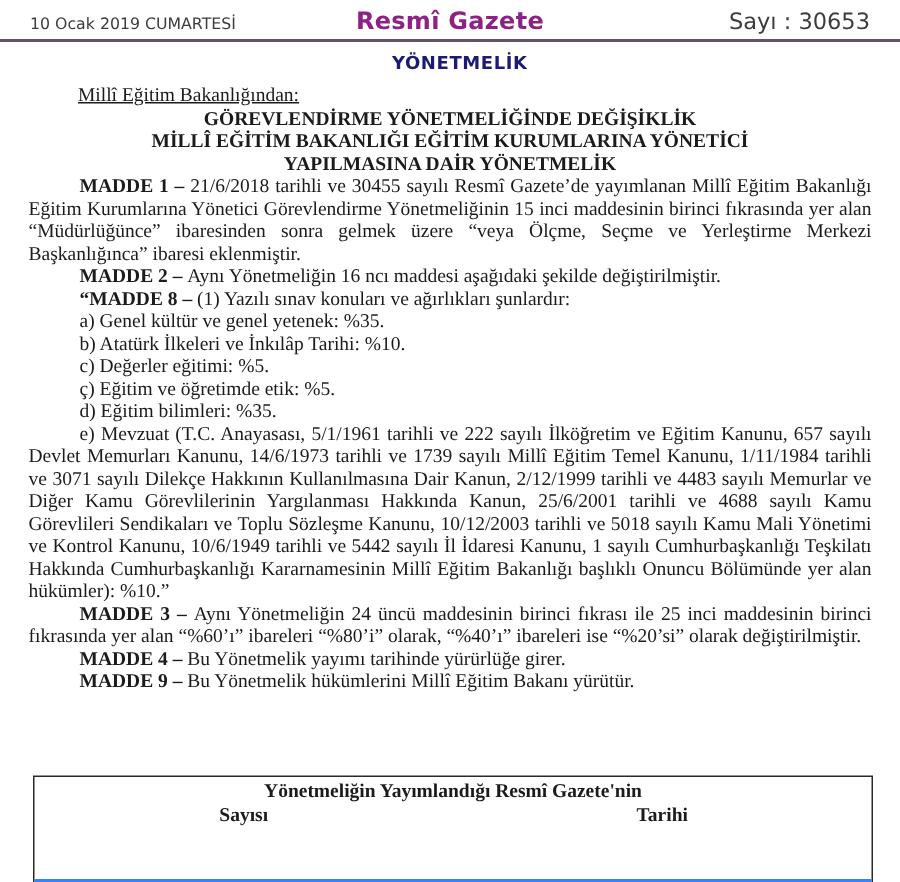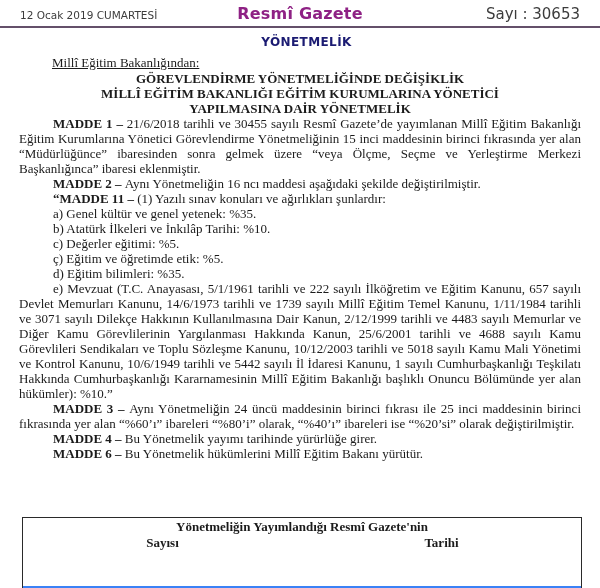--- a/index.html
+++ b/index.html
@@ -95,49 +95,49 @@
     flex:1;text-align:center;line-height:18px;
   }
   .pub-table .t-row .t-cell-date{border-right:1.5px solid #4d4d4d;}
 </style>
 </head>
 <body>
 
 <div class="page">
 
   <div class="masthead-row">
-    <span class="gz-date">12 Ocak 2019 CUMARTESİ</span>
+    <span class="gz-date">10 Ocak 2019 CUMARTESİ</span>
     <span class="gz-title">Resmî Gazete</span>
     <span class="gz-issue">Sayı : 30653</span>
   </div>
   <div class="gz-rule"></div>
 
   <div class="section-heading">YÖNETMELİK</div>
 
   <div class="content">
     <div class="issuer">Millî Eğitim Bakanlığından:</div>
 
     <div class="doc-title">
       <div>GÖREVLENDİRME YÖNETMELİĞİNDE DEĞİŞİKLİK</div>
       <div>MİLLÎ EĞİTİM BAKANLIĞI EĞİTİM KURUMLARINA YÖNETİCİ</div>
       <div>YAPILMASINA DAİR YÖNETMELİK</div>
     </div>
 
     <p class="para"><b>MADDE 1 – </b><span>21/6/2018 tarihli ve 30455 sayılı Resmî Gazete’de yayımlanan Millî Eğitim Bakanlığı Eğitim Kurumlarına Yönetici Görevlendirme Yönetmeliğinin 15 inci maddesinin birinci fıkrasında yer alan “Müdürlüğünce” ibaresinden sonra gelmek üzere “veya Ölçme, Seçme ve Yerleştirme Merkezi Başkanlığınca” ibaresi eklenmiştir.</span></p>
     <p class="para"><b>MADDE 2 – </b><span>Aynı Yönetmeliğin 16 ncı maddesi aşağıdaki şekilde değiştirilmiştir.</span></p>
-    <p class="para"><b>“MADDE 11 – </b><span>(1) Yazılı sınav konuları ve ağırlıkları şunlardır:</span></p>
+    <p class="para"><b>“MADDE 8 – </b><span>(1) Yazılı sınav konuları ve ağırlıkları şunlardır:</span></p>
     <p class="para"><b></b><span>a) Genel kültür ve genel yetenek: %35.</span></p>
     <p class="para"><b></b><span>b) Atatürk İlkeleri ve İnkılâp Tarihi: %10.</span></p>
     <p class="para"><b></b><span>c) Değerler eğitimi: %5.</span></p>
     <p class="para"><b></b><span>ç) Eğitim ve öğretimde etik: %5.</span></p>
     <p class="para"><b></b><span>d) Eğitim bilimleri: %35.</span></p>
     <p class="para"><b></b><span>e) Mevzuat (T.C. Anayasası, 5/1/1961 tarihli ve 222 sayılı İlköğretim ve Eğitim Kanunu, 657 sayılı Devlet Memurları Kanunu, 14/6/1973 tarihli ve 1739 sayılı Millî Eğitim Temel Kanunu, 1/11/1984 tarihli ve 3071 sayılı Dilekçe Hakkının Kullanılmasına Dair Kanun, 2/12/1999 tarihli ve 4483 sayılı Memurlar ve Diğer Kamu Görevlilerinin Yargılanması Hakkında Kanun, 25/6/2001 tarihli ve 4688 sayılı Kamu Görevlileri Sendikaları ve Toplu Sözleşme Kanunu, 10/12/2003 tarihli ve 5018 sayılı Kamu Mali Yönetimi ve Kontrol Kanunu, 10/6/1949 tarihli ve 5442 sayılı İl İdaresi Kanunu, 1 sayılı Cumhurbaşkanlığı Teşkilatı Hakkında Cumhurbaşkanlığı Kararnamesinin Millî Eğitim Bakanlığı başlıklı Onuncu Bölümünde yer alan hükümler): %10.”</span></p>
     <p class="para"><b>MADDE 3 – </b><span>Aynı Yönetmeliğin 24 üncü maddesinin birinci fıkrası ile 25 inci maddesinin birinci fıkrasında yer alan “%60’ı” ibareleri “%80’i” olarak, “%40’ı” ibareleri ise “%20’si” olarak değiştirilmiştir.</span></p>
     <p class="para"><b>MADDE 4 – </b><span>Bu Yönetmelik yayımı tarihinde yürürlüğe girer.</span></p>
-    <p class="para"><b>MADDE 6 – </b><span>Bu Yönetmelik hükümlerini Millî Eğitim Bakanı yürütür.</span></p>
+    <p class="para"><b>MADDE 9 – </b><span>Bu Yönetmelik hükümlerini Millî Eğitim Bakanı yürütür.</span></p>
   </div>
 
   <div class="pub-table">
     <div class="t-title">Yönetmeliğin Yayımlandığı Resmî Gazete'nin</div>
     <div class="t-heads">
       <div>Sayısı</div>
       <div>Tarihi</div>
     </div>
     <div class="t-row">
       <div class="t-cell-date">21/6/2018</div>

